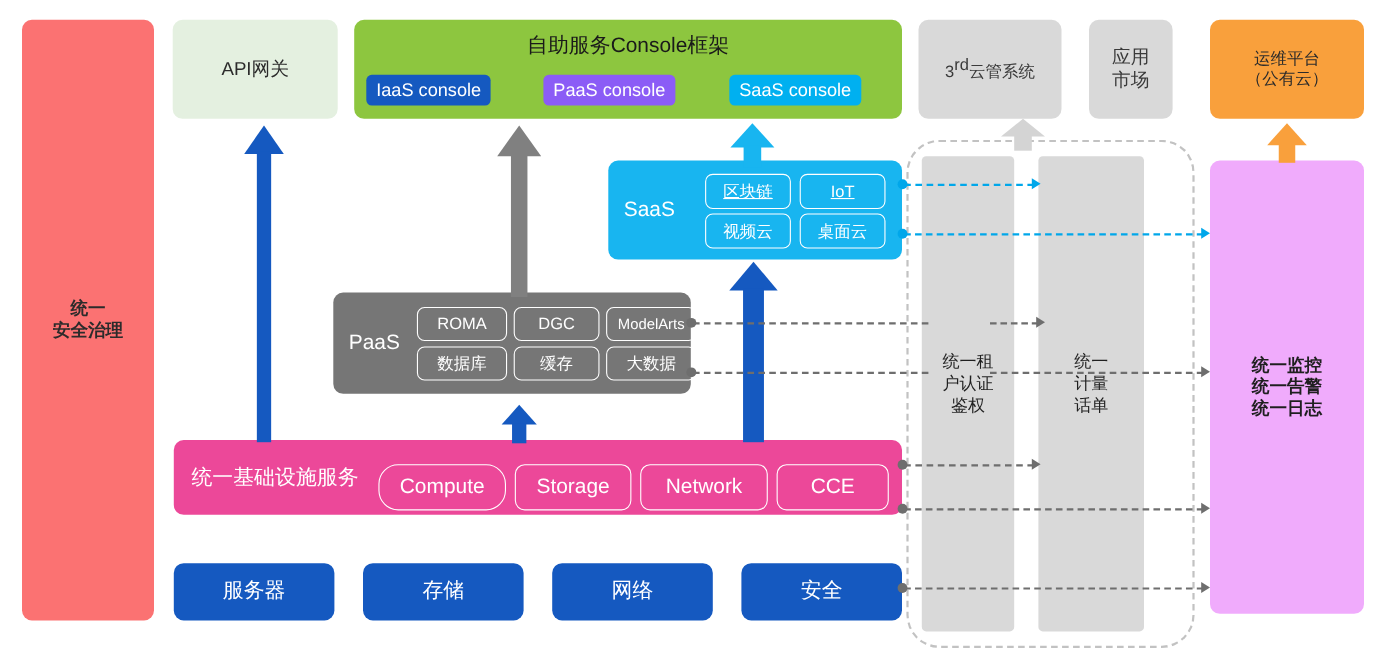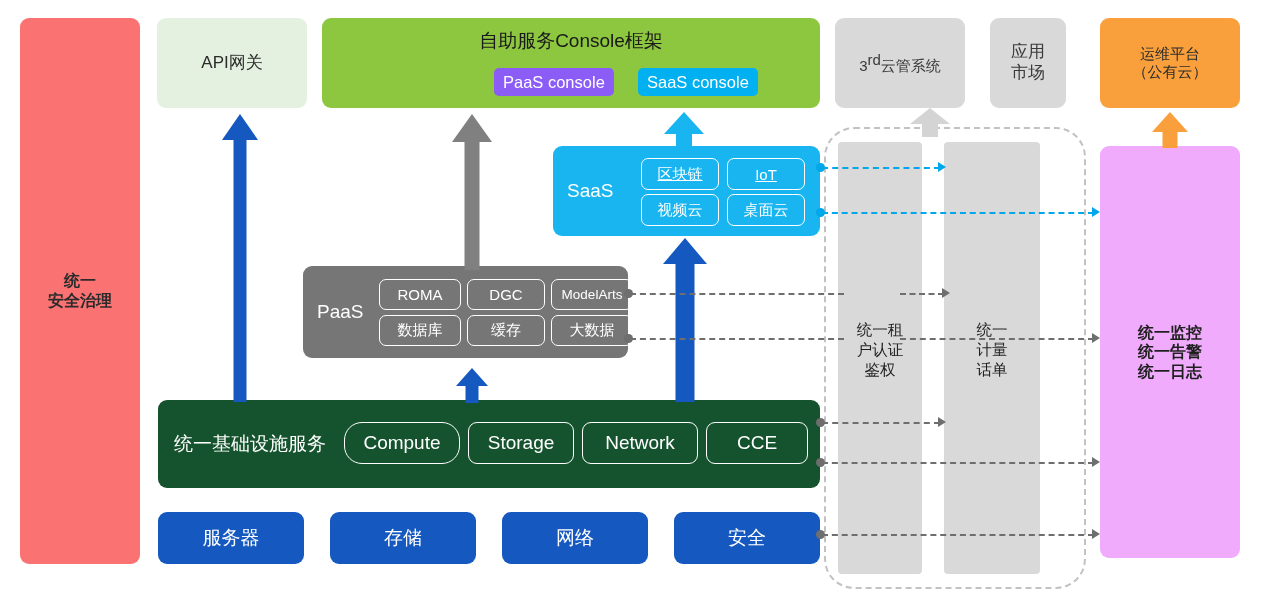--- a/index.html
+++ b/index.html
@@ -44,21 +44,21 @@
     text-align:center;font-size:19px;color:#1a1a1a;font-weight:400;
   }
   .chip{
     position:absolute;top:50px;height:28px;
     border-radius:5px;color:#ffffff;font-size:16.5px;
     display:flex;align-items:center;justify-content:center;
     padding:0 9px;white-space:nowrap;
   }
   .chip-iaas{left:11px;background:#1559c0;}
   .chip-paas{left:172px;background:#8b5cf6;}
-  .chip-saas{left:316px;background:#00b0f0;}
+  .chip-saas{left:341px;background:#00b0f0;}
 
   
   .grey-box{
     background:#d9d9d9;border-radius:9px;
     color:#3a3a3a;font-size:15px;
   }
   .box-3rd{left:835px;top:18px;width:130px;height:90px;}
   .box-market{left:990px;top:18px;width:76px;height:90px;font-size:17px;}
   .sup{font-size:15px;vertical-align:super;}
 
@@ -106,22 +106,22 @@
   }
   .paas-r1{top:13px;height:29px;}
   .paas-r2{top:49px;height:29px;}
   .paas-c1{left:76px;width:80px;}
   .paas-c2{left:164px;width:76px;}
   .paas-c3{left:248px;width:80px;}
   .paas-c3.small{font-size:13.5px;}
 
   
   .infra-bar{
-    left:158px;top:400px;width:662px;height:88px;
-    background:#14532d;border-radius:9px;
+    left:158px;top:400px;width:662px;height:68px;
+    background:#ec4899;border-radius:9px;
   }
   .infra-label{
     position:absolute;left:16px;top:0;bottom:0;
     display:flex;align-items:center;
     color:#ffffff;font-size:19px;white-space:nowrap;
   }
   .infra-chip{
     position:absolute;top:22px;height:40px;
     border:1.7px solid #ffffff;border-radius:9px;
     color:#ffffff;font-size:19px;
@@ -192,20 +192,21 @@
     <span style="white-space:pre-line">统一
 安全治理</span>
   </div>
 
   <div class="abs api-gw ctr">
     <span>API网关</span>
   </div>
 
   <div class="abs console-frame">
     <div class="console-title">自助服务Console框架</div>
+    <div class="chip chip-iaas">IaaS console</div>
     <div class="chip chip-paas">PaaS console</div>
     <div class="chip chip-saas">SaaS console</div>
   </div>
 
   <div class="abs grey-box box-3rd ctr">
     <span>
       <span>3</span><span class="sup">rd</span><span>云管系统</span>
     </span>
   </div>
 

